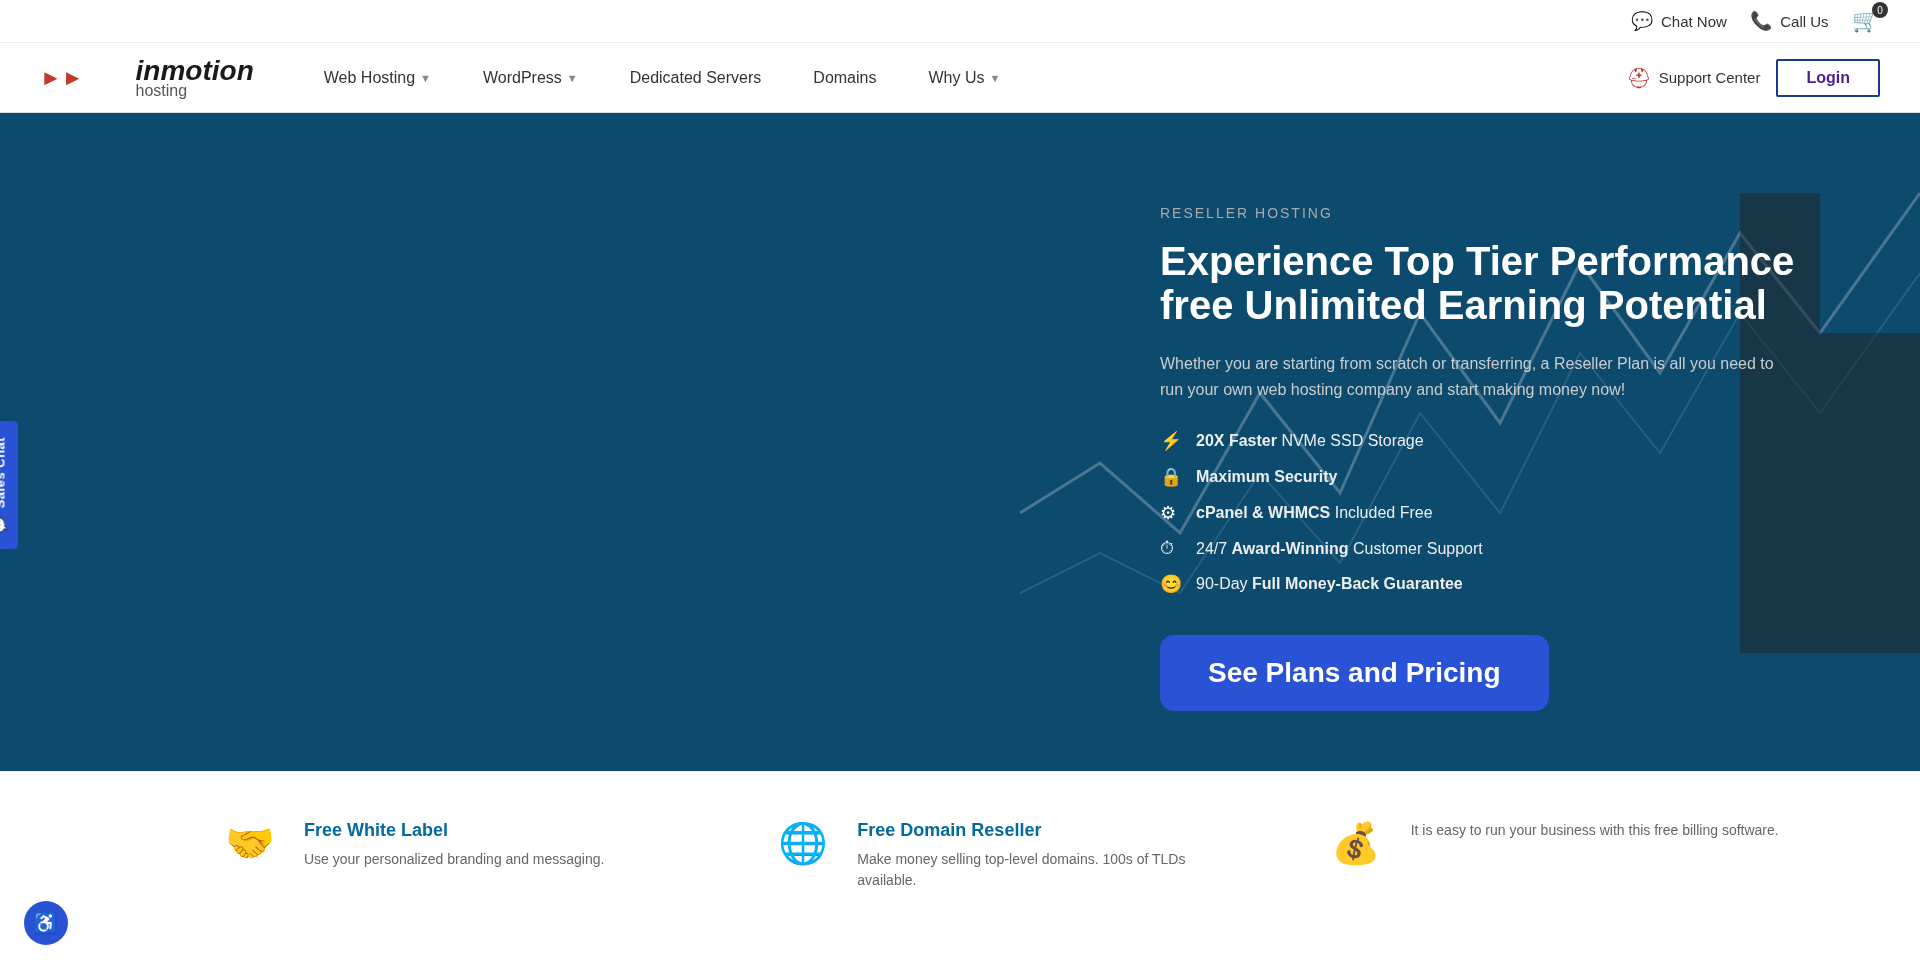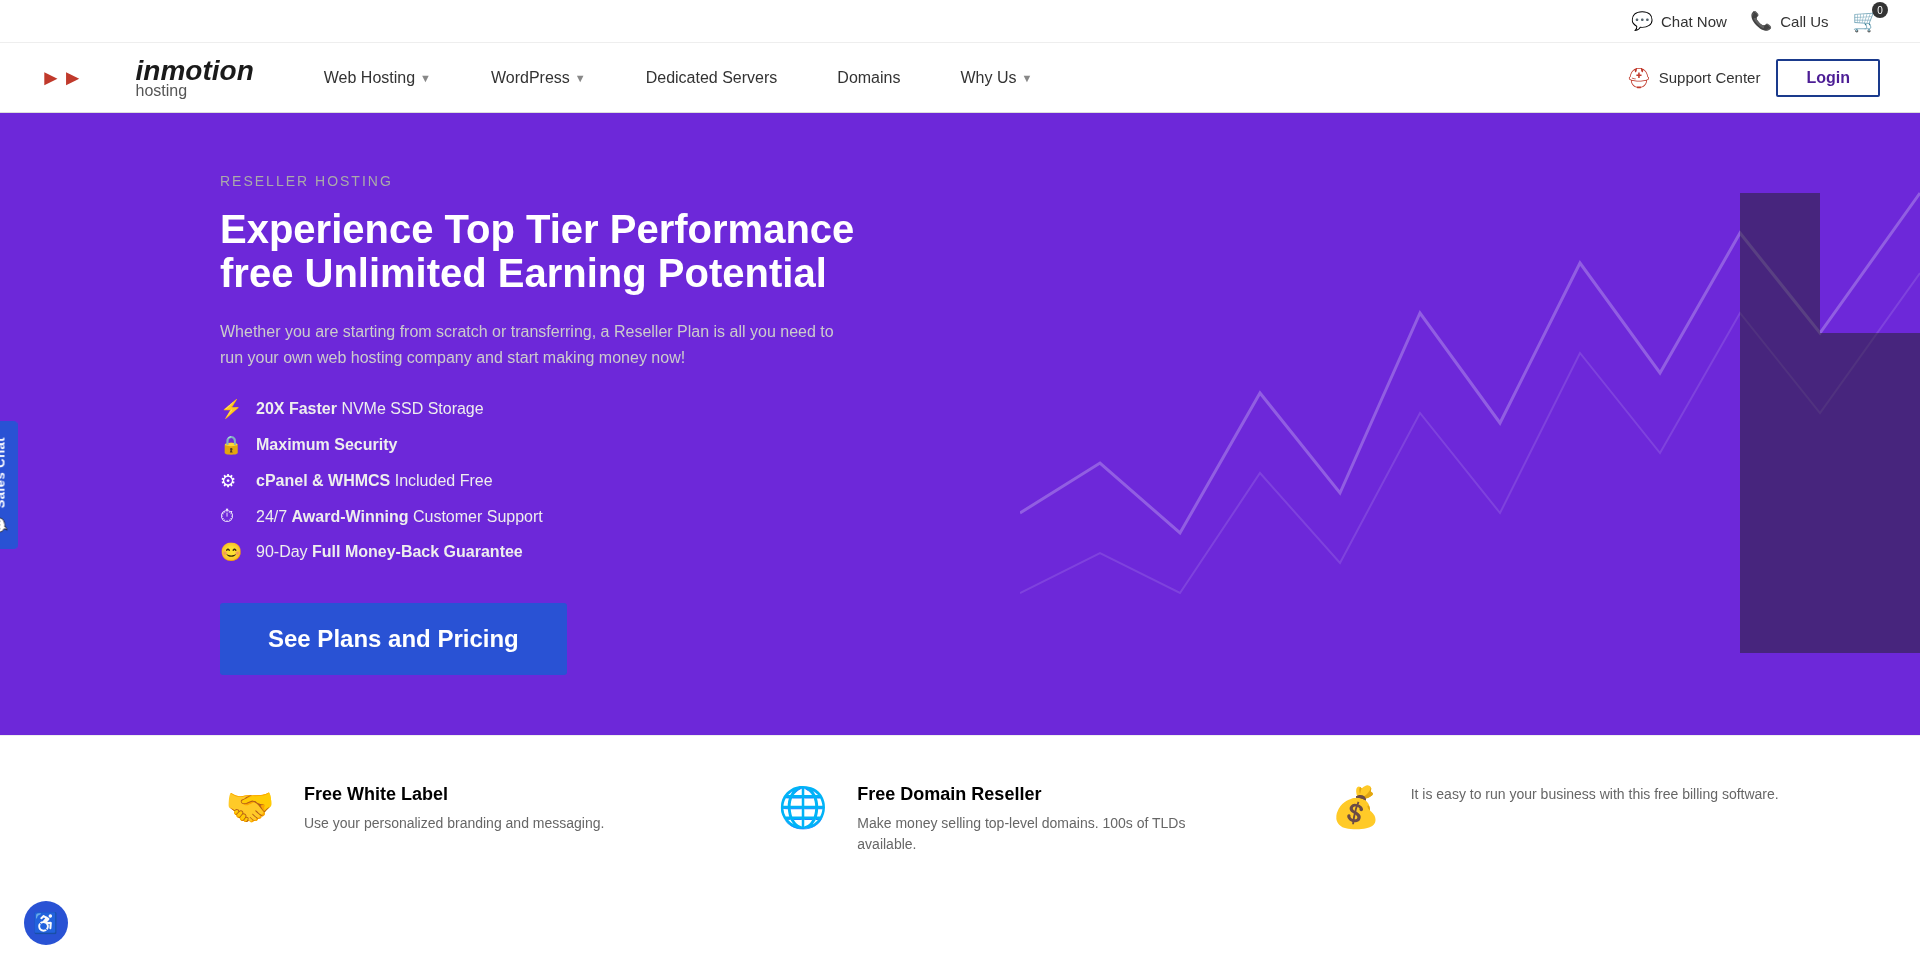--- a/index.html
+++ b/index.html
@@ -83,21 +83,21 @@
       margin-top: -2px;
     }
     .logo-arrow {
       color: #c0392b;
       font-size: 22px;
       margin-right: 4px;
     }
     .nav-links {
       display: flex;
       align-items: center;
-      gap: 16px;
+      gap: 8px;
       flex: 1;
     }
     .nav-item {
       padding: 0 22px;
       height: 70px;
       display: flex;
       align-items: center;
       font-size: 16px;
       color: #333;
       cursor: pointer;
@@ -132,27 +132,28 @@
       background: #fff;
       padding: 8px 28px;
       font-size: 16px;
       font-weight: 600;
       cursor: pointer;
       border-radius: 2px;
     }
 
     
     .hero {
-      background: #6d28d9;
+      background: #0c4a6e;
       min-height: 540px;
       display: flex;
       align-items: flex-start;
-      padding: 60px 120px 60px 220px;
+      padding: 92px 120px 60px 220px;
       position: relative;
       overflow: hidden;
+      justify-content: flex-end;
     }
     .hero-content {
       position: relative;
       z-index: 2;
       max-width: 800px;
       color: #fff;
     }
     .hero-eyebrow {
       font-size: 14px;
       letter-spacing: 2px;
@@ -189,24 +190,24 @@
     .feat-icon {
       font-size: 18px;
       color: #fff;
       min-width: 24px;
     }
     .hero-cta {
       background: #2952d4;
       color: #fff;
       border: none;
       padding: 22px 48px;
-      font-size: 24px;
+      font-size: 28px;
       font-weight: 700;
       cursor: pointer;
-      border-radius: 3px;
+      border-radius: 14px;
       display: inline-block;
     }
 
     
     .bottom-features {
       background: #fff;
       display: flex;
       padding: 48px 120px 48px 220px;
       gap: 80px;
       border-top: 1px solid #eee;
@@ -221,21 +222,21 @@
       font-size: 40px;
       color: #c0392b;
       min-width: 60px;
       display: flex;
       align-items: center;
       justify-content: center;
     }
     .bottom-feature-text h3 {
       font-size: 18px;
       font-weight: 700;
-      color: #000000;
+      color: #0369a1;
       margin-bottom: 8px;
     }
     .bottom-feature-text p {
       font-size: 14px;
       color: #666;
       line-height: 1.5;
     }
 
     
     .side-chat {

